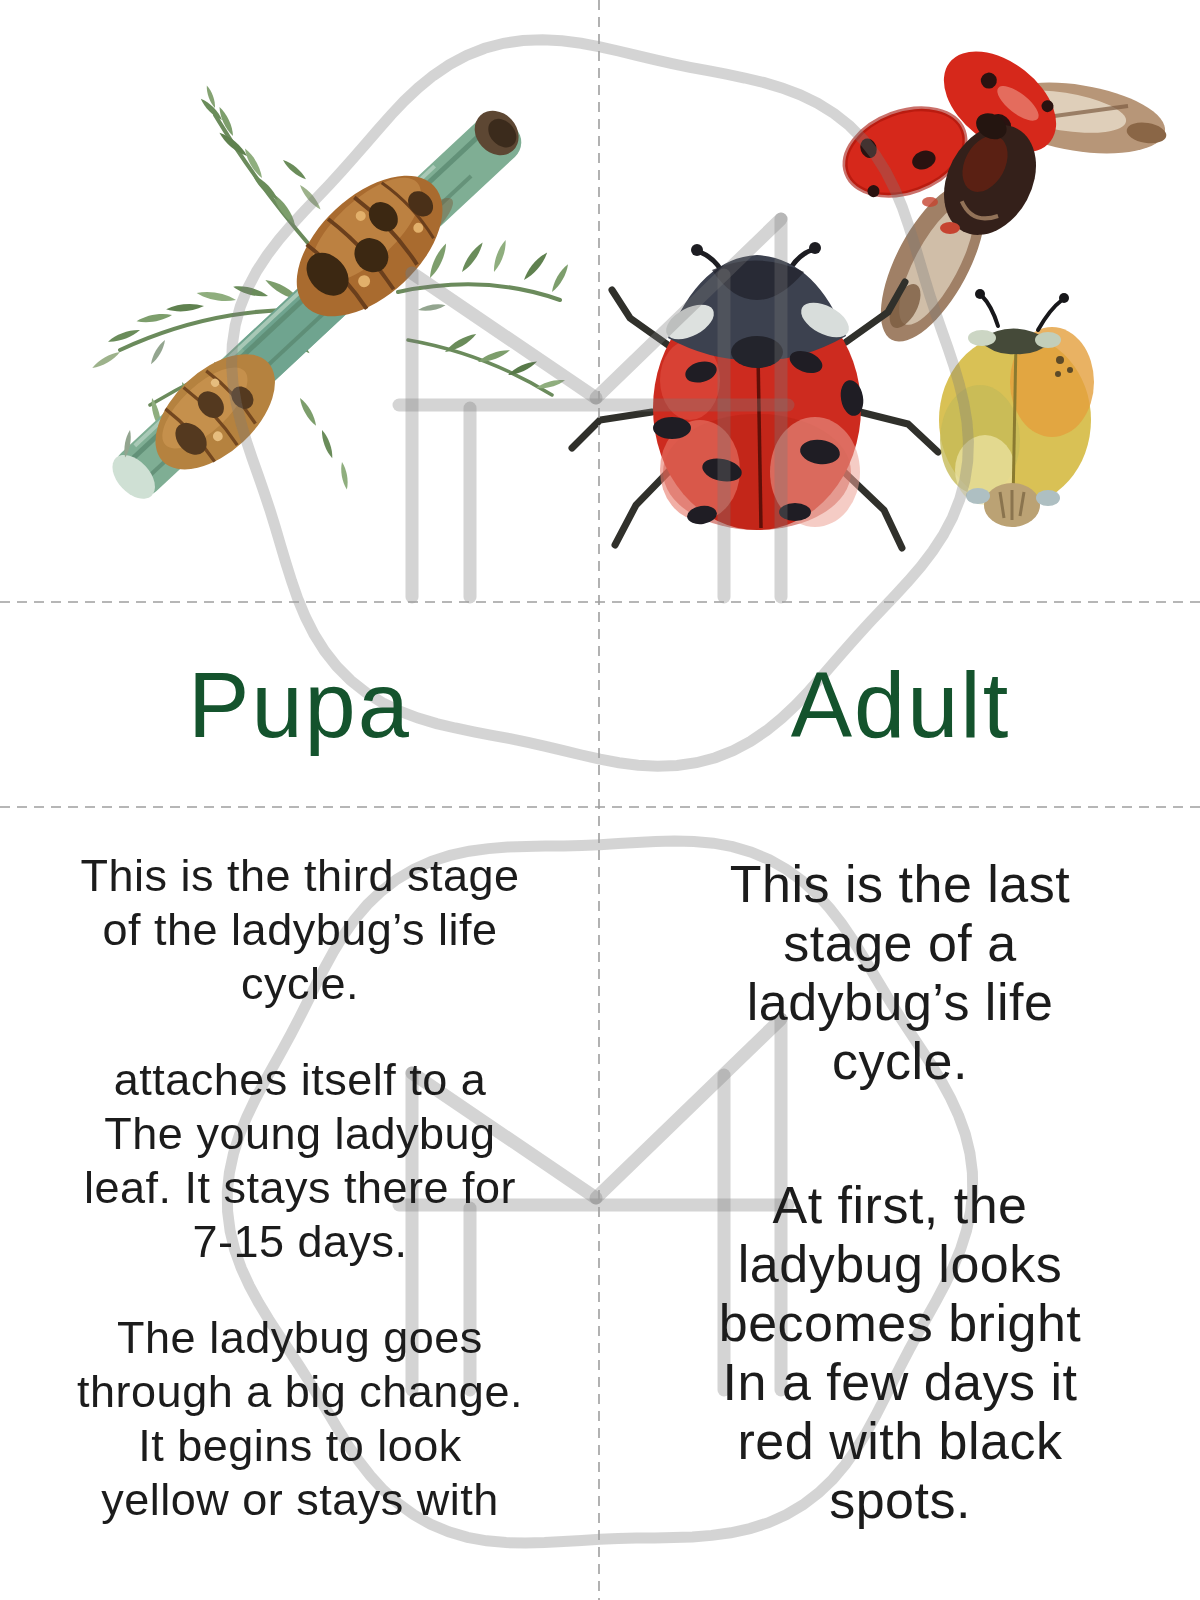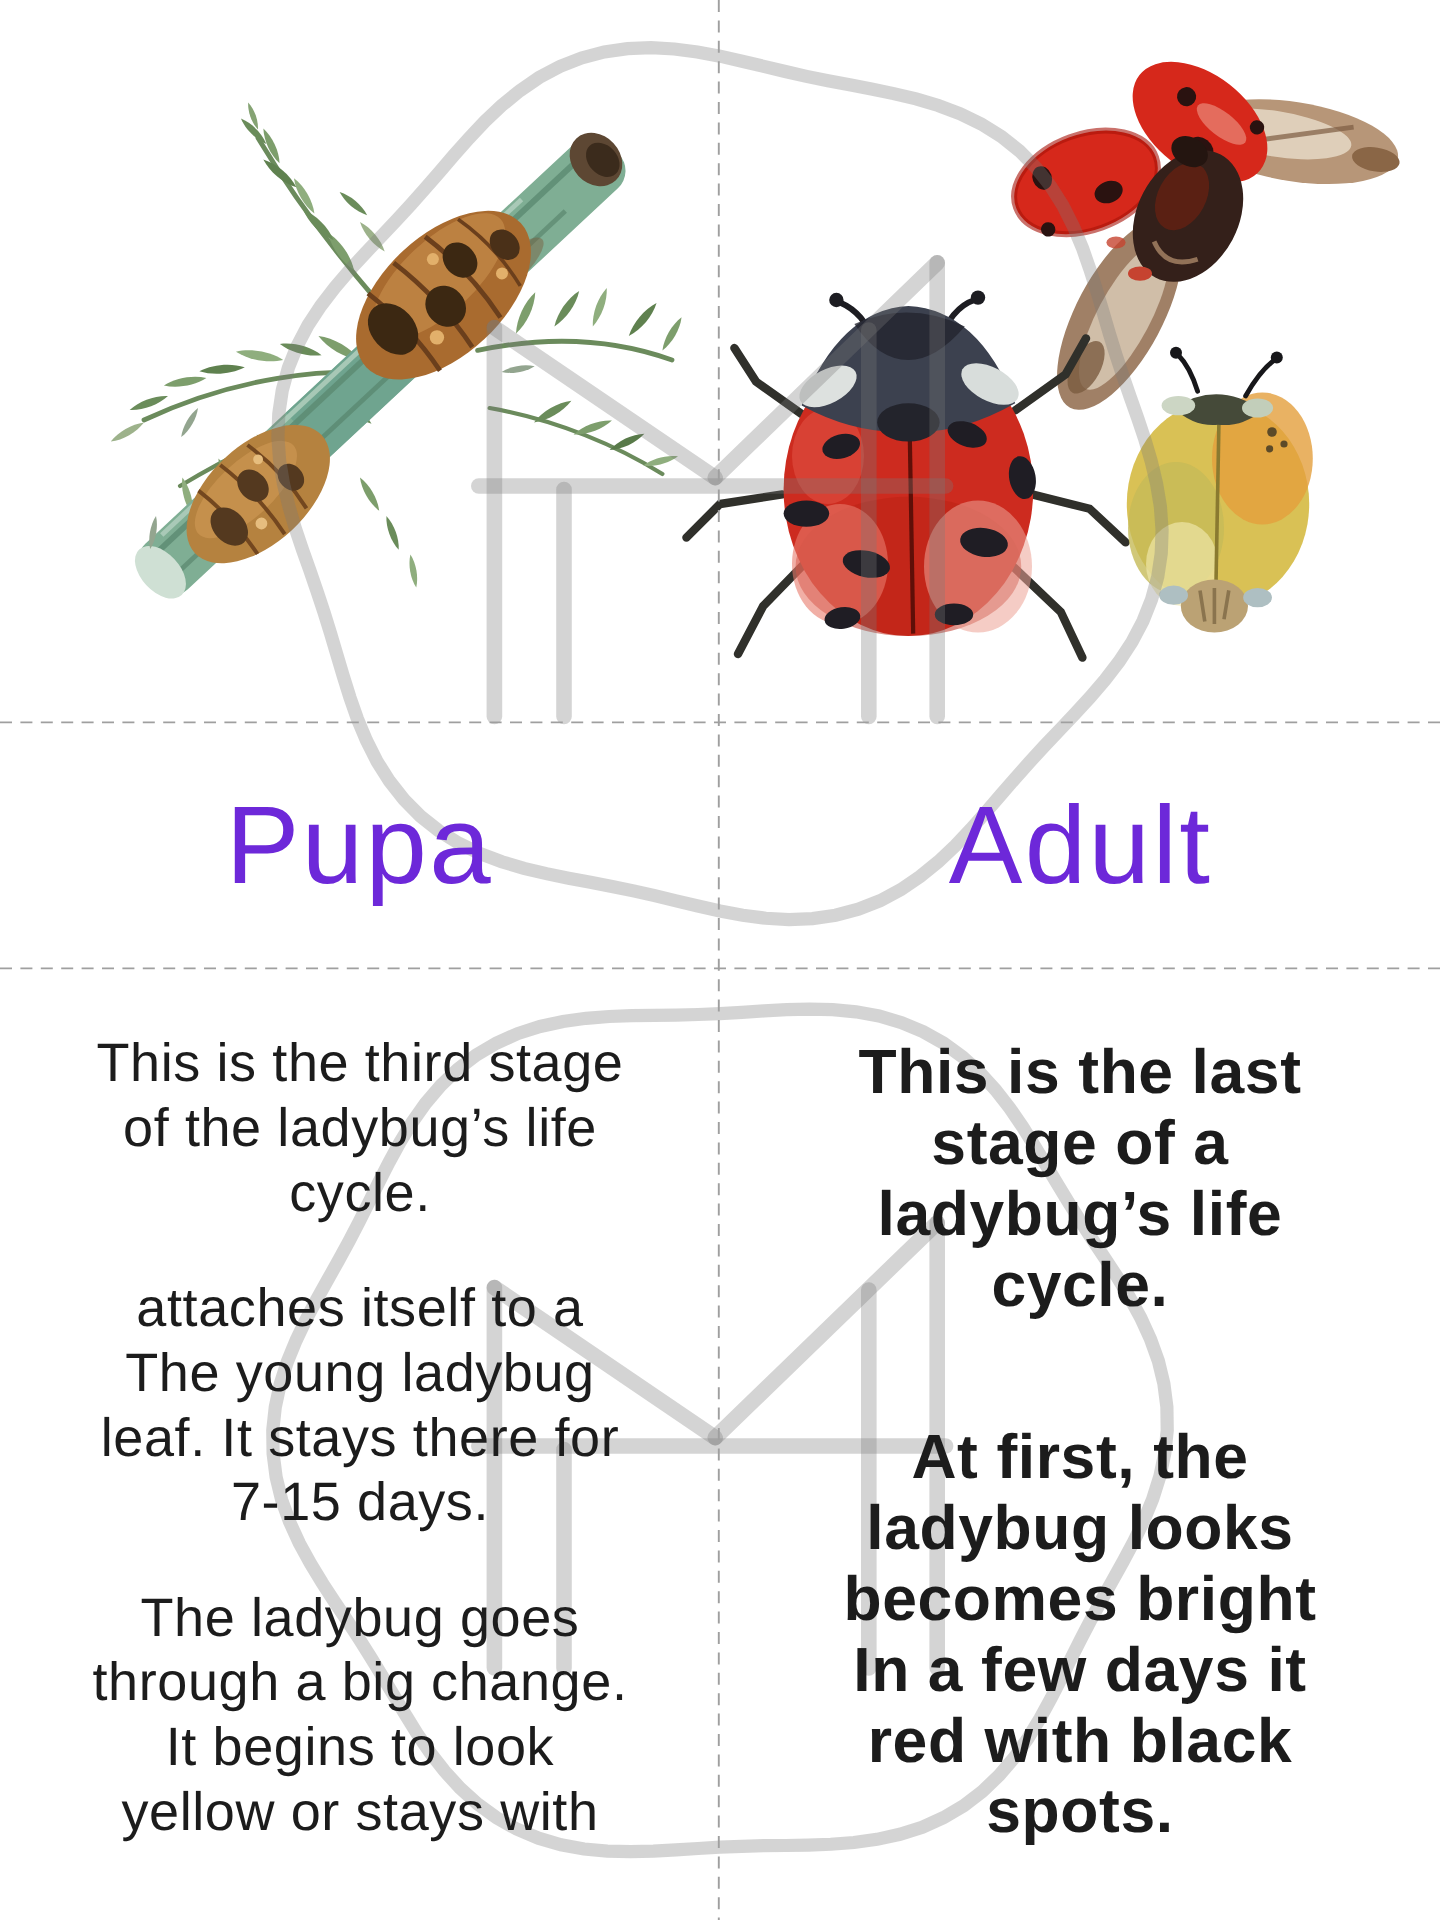--- a/index.html
+++ b/index.html
@@ -5,29 +5,29 @@
   html,body{margin:0;padding:0;background:#ffffff;}
   .page{
     position:relative;width:1200px;height:1600px;background:#ffffff;
     overflow:hidden;font-family:"Liberation Sans",sans-serif;color:#1f1f1f;
   }
   svg.layer{position:absolute;left:0;top:0;pointer-events:none;}
   
   .title-cell{position:absolute;top:602px;height:205px;display:flex;align-items:center;justify-content:center;}
   .title-cell.left{left:0;width:599px;}
   .title-cell.right{left:601px;width:599px;align-items:center;}
-  .title{font-size:92px;font-weight:300;letter-spacing:2px;line-height:1;color:#6d28d9;}
+  .title{font-size:92px;font-weight:300;letter-spacing:2px;line-height:1;color:#14532d;}
   
   .body-col{position:absolute;text-align:center;color:#1c1c1c;}
-  .body-col p{margin:14px;}
+  .body-col p{margin:4px;}
   .body-col .ln{display:block;white-space:nowrap;letter-spacing:.5px;}
   .left-col{left:10px;width:580px;top:845px;font-size:45px;line-height:54px;font-weight:300;}
   .left-col p{margin-bottom:42px;}
   .right-col{left:615px;width:570px;top:851px;font-size:52px;line-height:59px;font-weight:300;}
-  .right-col p{margin-bottom:85px;font-weight:bold;}
+  .right-col p{margin-bottom:85px;}
 </style>
 </head>
 <body>
 
 <div class="page">
 
   <svg class="layer" width="1200" height="1600" viewBox="0 0 1200 1600">
     <defs>
       <path id="leaf" d="M0 0 C5 -12 5 -28 0 -40 C-5 -28 -5 -12 0 0 Z"></path>
     </defs>

